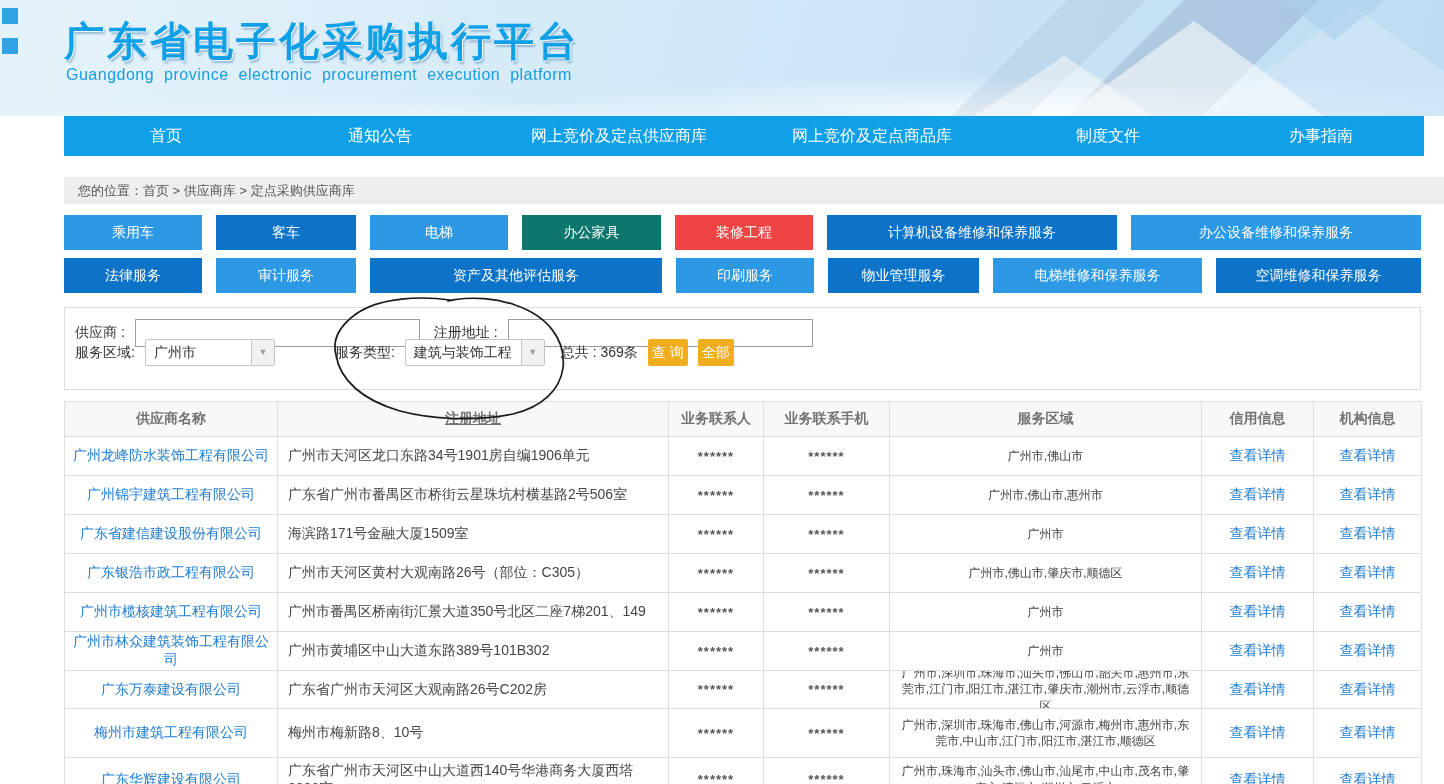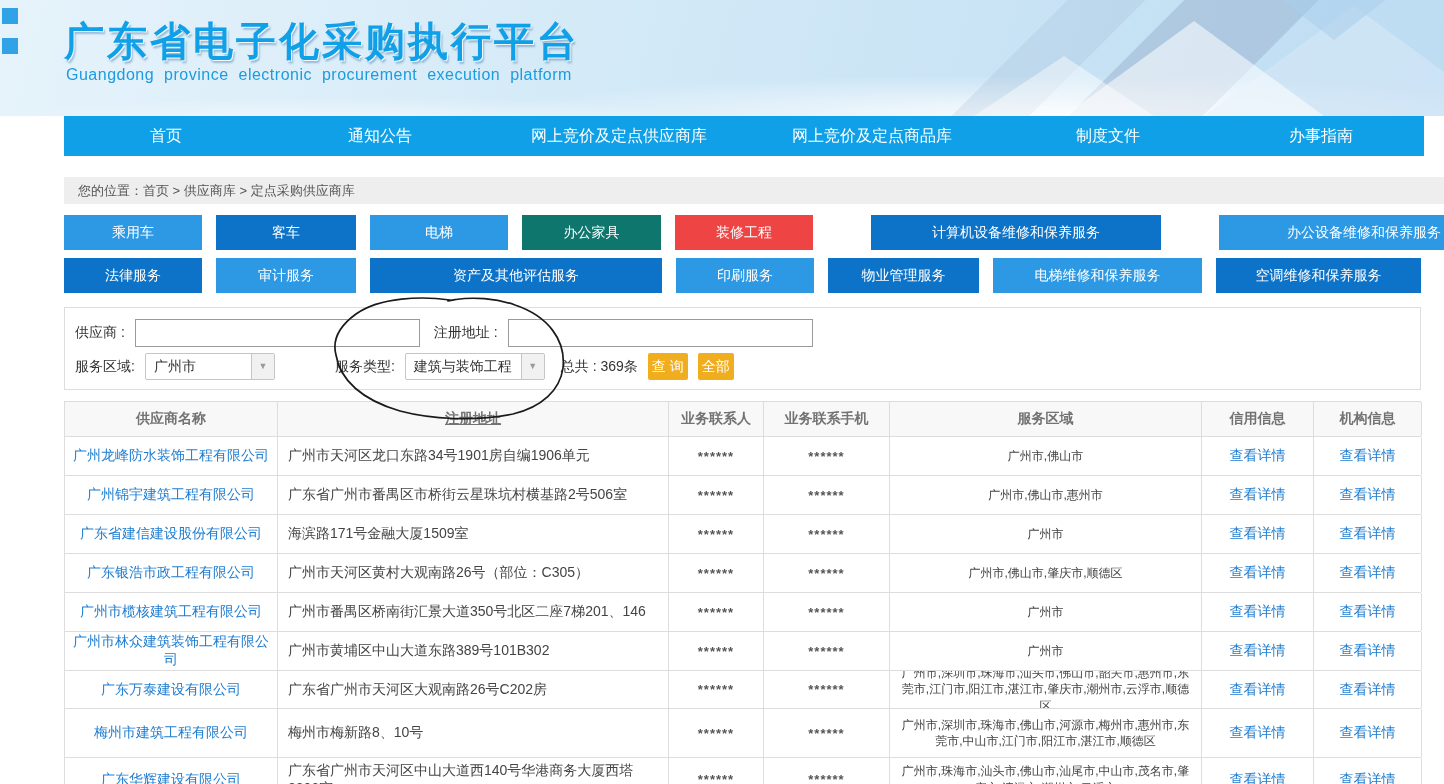--- a/index.html
+++ b/index.html
@@ -43,28 +43,28 @@
 
   
   .cats { position:absolute; left:64px; top:215px; width:1287px; }
   .cat-row { display:flex; gap:14px; }
   .cat-row + .cat-row { margin-top:8px; }
   .cat { height:35px; line-height:35px; text-align:center; color:#fff; font-size:14px;
     cursor:pointer; white-space:nowrap; overflow:hidden; }
   .shade-light { background:#2d99e5; } .shade-dark { background:#0d73c8; }
   .shade-medium { background:#0f766e; } .shade-selected { background:#ef4444; }
   .w138{flex:0 0 138px;} .w139{flex:0 0 139px;} .w140{flex:0 0 140px;}
-  .w290{flex:0 0 290px;margin-left:44px;} .w292{flex:0 0 292px;} .w151{flex:0 0 151px;}
+  .w290{flex:0 0 290px;} .w292{flex:0 0 292px;} .w151{flex:0 0 151px;}
   .w209{flex:0 0 209px;} .w205{flex:0 0 205px;}
 
   
   .panel { position:absolute; left:64px; top:307px; width:1357px; height:83px;
     border:1px solid #ddd; background:#fff; font-size:14px; color:#333; }
   .p-row { display:flex; align-items:center; position:absolute; left:10px; }
-  .p-row.r1 { top:11px; } .p-row.r2 { top:45px; }
+  .p-row.r1 { top:11px; } .p-row.r2 { top:31px; }
   .p-label { white-space:nowrap; }
   .txt-input { width:285px; height:28px; border:1px solid #9a9a9a; background:#fff;
     margin-left:10px; padding:0 6px; font-size:14px; font-family:inherit; }
   .txt-input.addr { width:305px; }
   .sel { display:flex; width:130px; height:27px; border:1px solid #c5c5c5; background:#fff;
     margin-left:10px; cursor:pointer; border-radius:2px; }
   .sel.type { width:140px; }
   .sel-val { flex:1; line-height:25px; padding-left:8px; font-size:14px; color:#333;
     white-space:nowrap; overflow:hidden; }
   .sel-arrow { flex:0 0 23px; background:#f1f1f1; border-left:1px solid #c5c5c5;
@@ -276,21 +276,21 @@
     </div>
     <div class="cell c-org">
       <a class="lnk">查看详情</a>
     </div>
   </div>
       <div class="t-row">
     <div class="cell c-name">
       <a class="lnk">广州市榄核建筑工程有限公司</a>
     </div>
     <div class="cell c-addr">
-      <span>广州市番禺区桥南街汇景大道350号北区二座7梯201、146</span>
+      <span>广州市番禺区桥南街汇景大道350号北区二座7梯201、149</span>
     </div>
     <div class="cell c-contact stars">
       <span>******</span>
     </div>
     <div class="cell c-phone stars">
       <span>******</span>
     </div>
     <div class="cell c-region">
       <span>广州市</span>
     </div>

